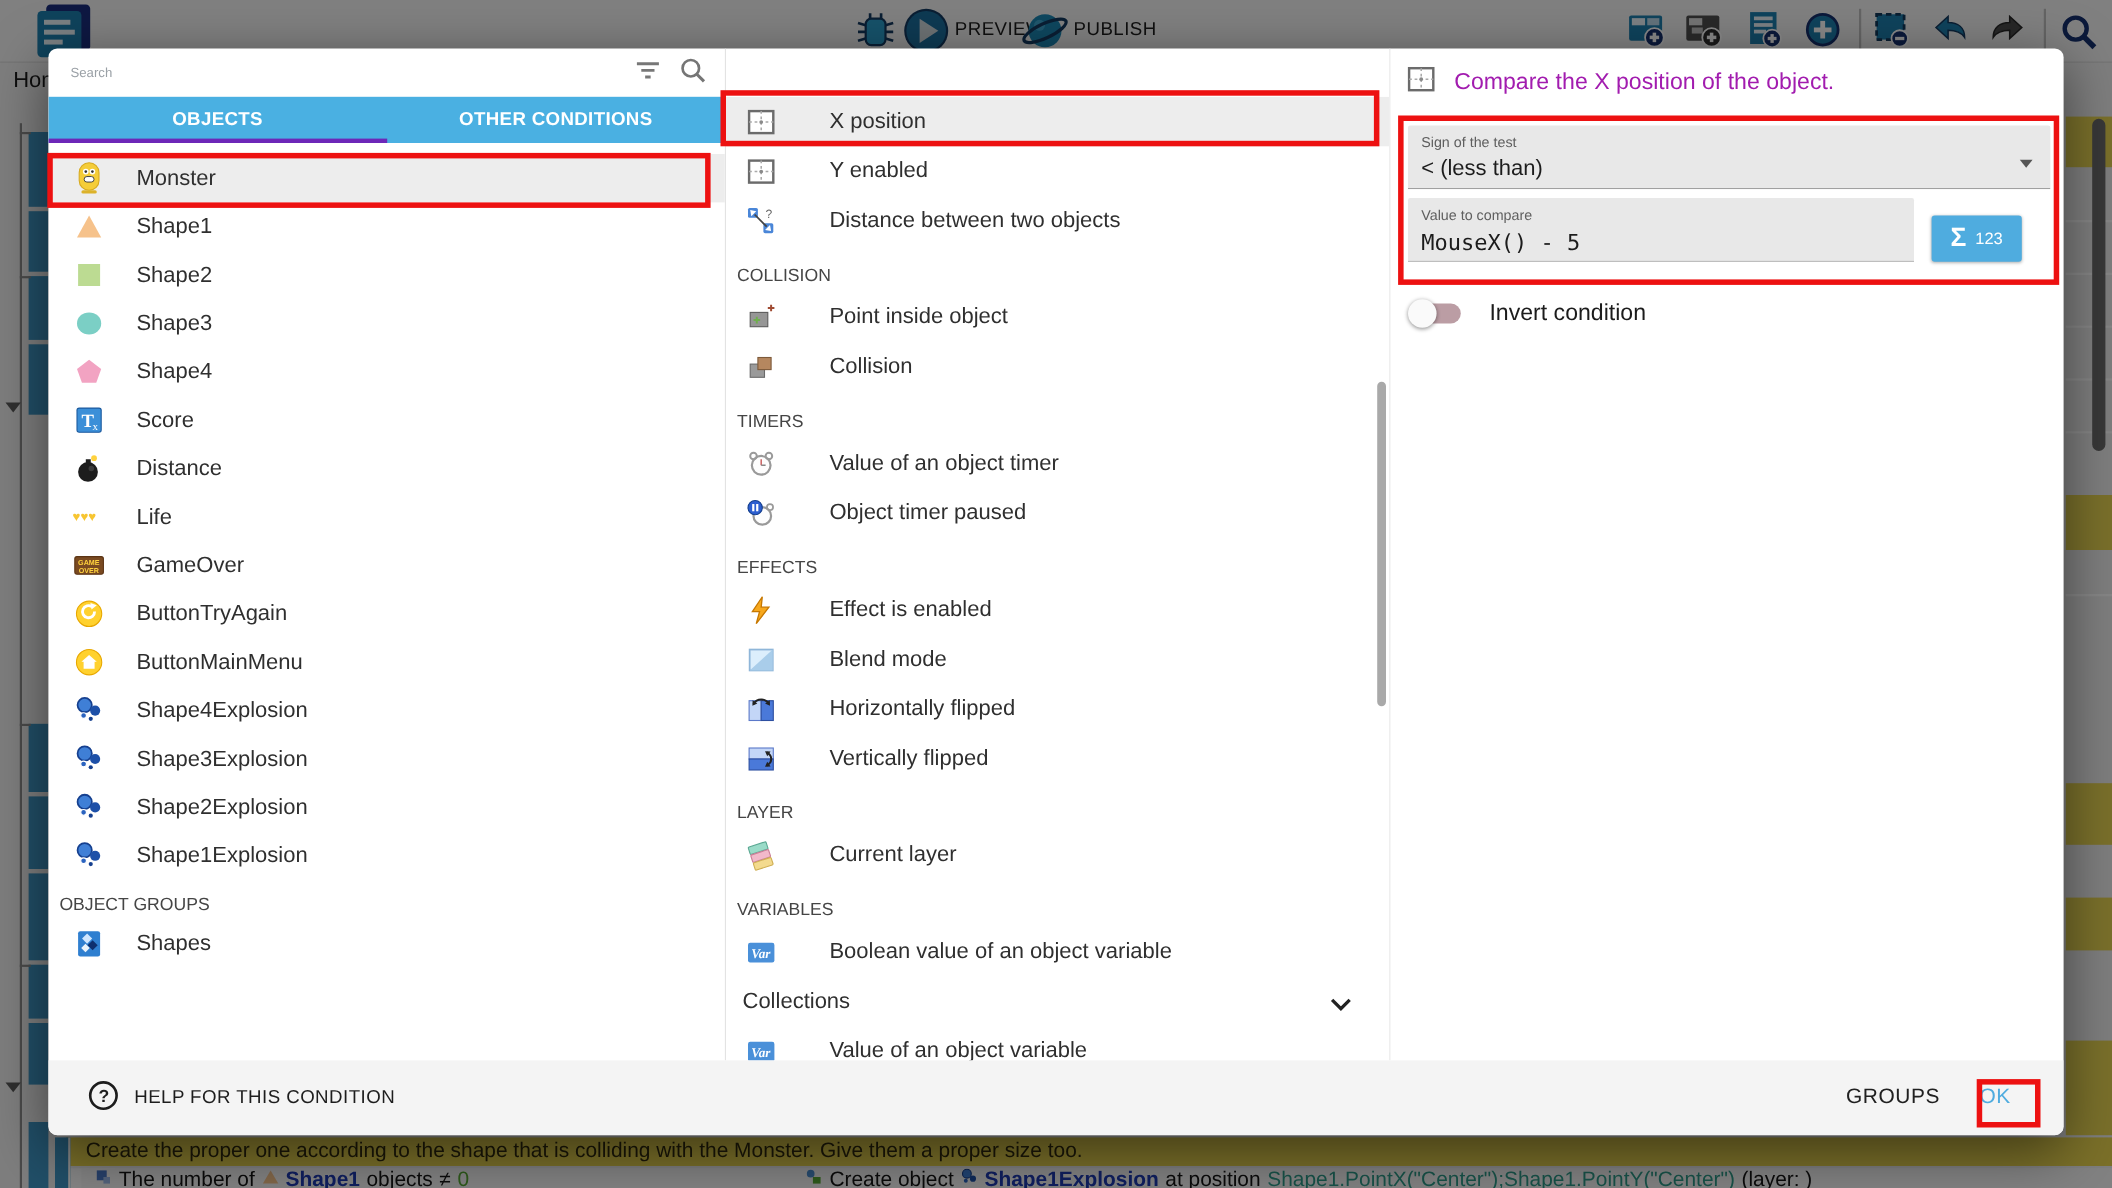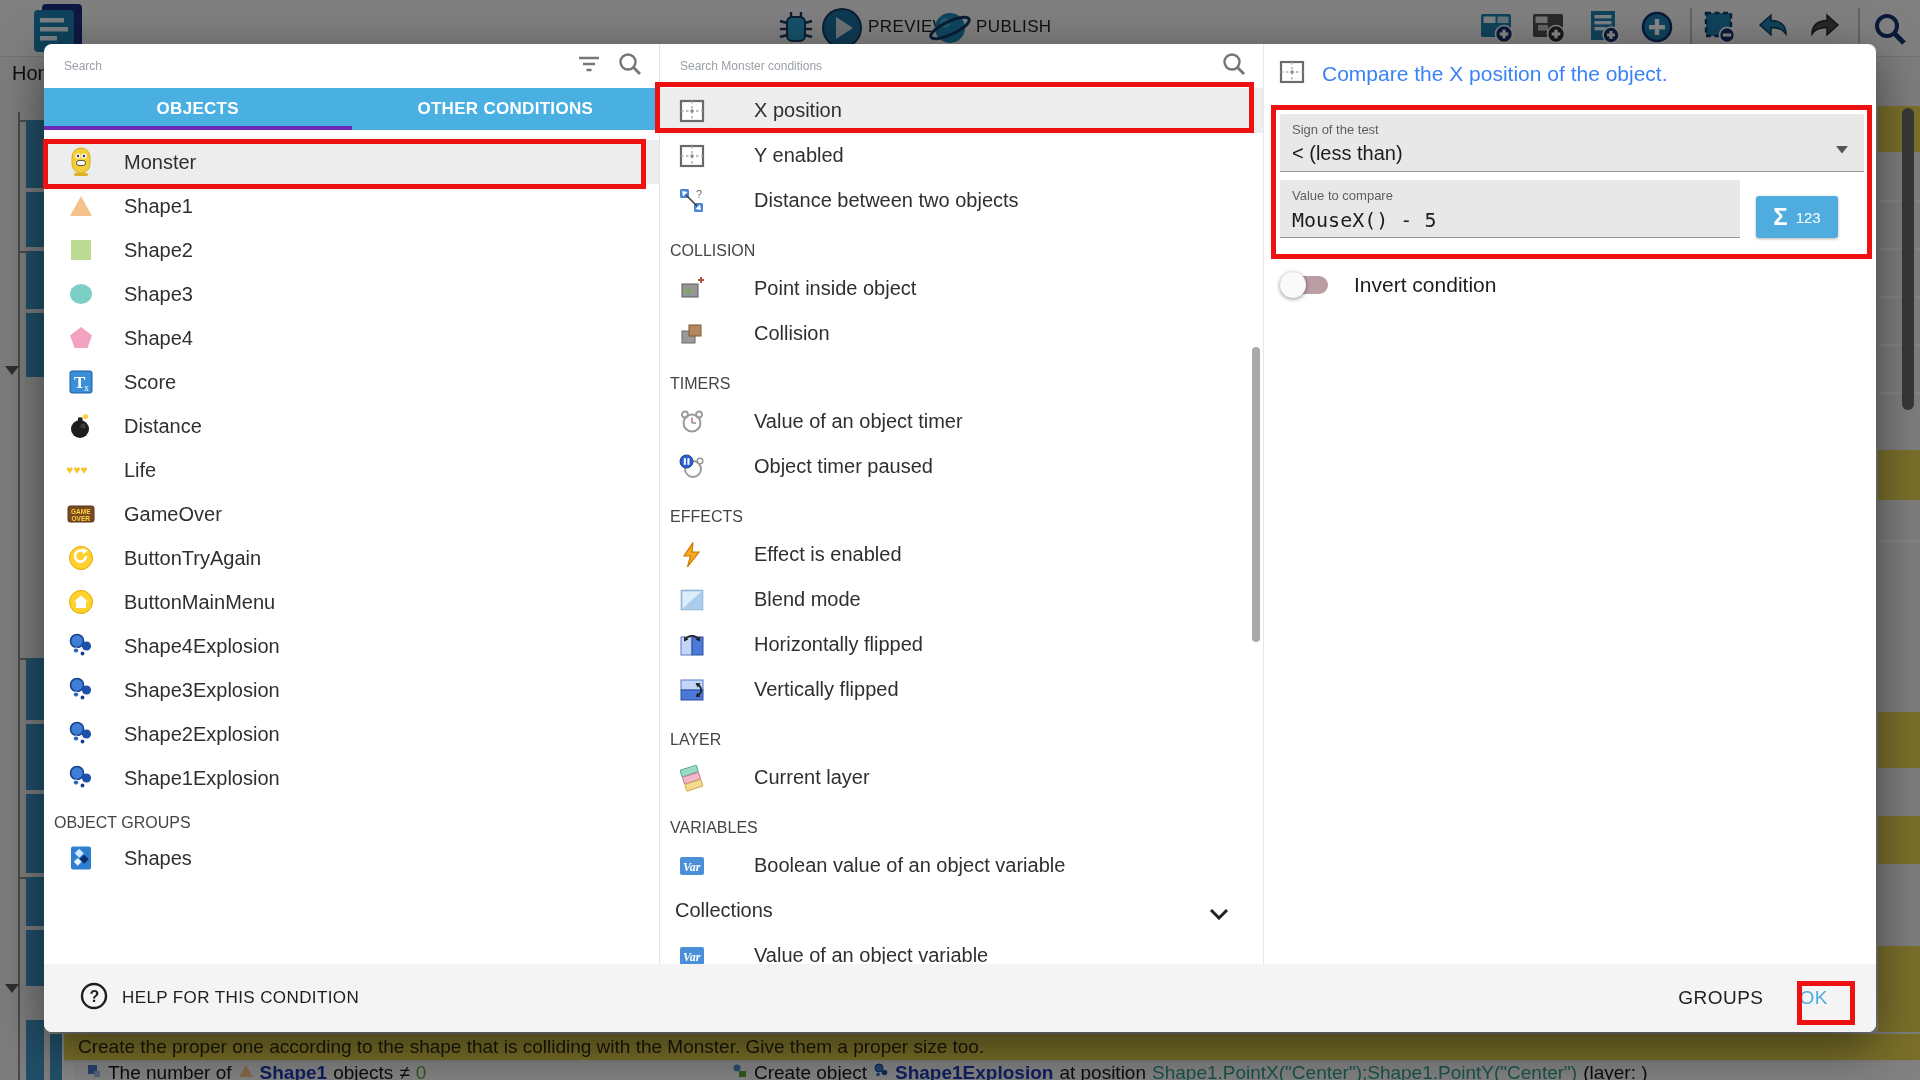--- a/index.html
+++ b/index.html
@@ -52,21 +52,21 @@
   .cond-item{height:45px;display:flex;align-items:center;padding-left:18px;}
   .cond-item.selected{background:#ededed;}
   .cond-item .ic{width:28px;height:28px;margin-right:48px;display:flex;align-items:center;justify-content:center;}
   .cond-item .lbl{font-size:20px;color:#2f2f2f;}
   .cond-header{height:43px;display:flex;align-items:flex-end;padding:0 0 6px 10px;font-size:16px;color:#454545;box-sizing:border-box;}
   .cond-expand{height:45px;display:flex;align-items:center;padding-left:15px;font-size:20px;color:#2f2f2f;position:relative;}
   .cond-expand .chev{position:absolute;right:34px;top:14px;}
   .mid-scroll{position:absolute;right:3px;top:303px;width:8px;height:295px;background:#a9a9a9;border-radius:4px;}
   
   .desc-row{position:absolute;left:14px;top:14px;display:flex;align-items:center;gap:16px;}
-  .desc-row .txt{font-size:21px;color:#3b82f6;}
+  .desc-row .txt{font-size:21px;color:#a21caf;}
   .field{position:absolute;left:16px;background:#e8e8e8;border-bottom:1px solid #979797;border-radius:2px 2px 0 0;box-sizing:border-box;padding:8px 12px 0 12px;}
   .field .flabel{font-size:13px;color:#5f5f5f;}
   .field .fvalue{font-size:20px;color:#1c1c1c;margin-top:5px;white-space:pre;}
   .mono{font-family:"DejaVu Sans Mono",monospace;}
   .dd-arrow{position:absolute;right:16px;top:26px;}
   .sigma-btn{position:absolute;left:492px;top:152px;width:82px;height:42px;background:var(--okblue);border:none;border-radius:3px;color:#fff;display:flex;align-items:center;justify-content:center;gap:8px;cursor:pointer;box-shadow:0 1px 3px rgba(0,0,0,.3);}
   .sigma-btn .sg{font-size:24px;font-weight:bold;}
   .sigma-btn .nm{font-size:15px;}
   .toggle-row{position:absolute;left:16px;top:228px;display:flex;align-items:center;}
   .toggle{position:relative;width:48px;height:26px;margin-right:26px;cursor:pointer;}
@@ -414,27 +414,20 @@
                 <rect x="13" y="11" width="6.5" height="6.5" fill="#0e2f6e" transform="rotate(45 16.2 14.2)"></rect>
                 <rect x="7" y="14" width="5.5" height="5.5" fill="#eaf3fb" transform="rotate(45 9.7 16.7)"></rect>
               </svg>
             </span>
             <span class="lbl">Shapes</span>
           </div>
         </div>
     </div>
 
     <div class="panel-mid">
-      <div class="search-row">
-        <input type="text" placeholder="Search Monster conditions" style="">
-        <span class="sr-ic"><svg xmlns="http://www.w3.org/2000/svg" width="26" height="26" viewBox="0 0 26 26">
-              <circle cx="11" cy="11" r="7.5" fill="none" stroke="#757575" stroke-width="2.4"></circle>
-              <line x1="16.5" y1="16.5" x2="23" y2="23" stroke="#757575" stroke-width="2.8"></line>
-            </svg></span>
-      </div>
       <div class="cond-list" id="condition-list">
           <div class="cond-item selected">
             <span class="ic">
               <svg xmlns="http://www.w3.org/2000/svg" width="28" height="28" viewBox="0 0 28 28">
                 <rect x="3" y="4" width="22" height="20" fill="#fff" stroke="#6b6b6b" stroke-width="2.2"></rect>
                 <line x1="14" y1="4" x2="14" y2="24" stroke="#a9a9a9" stroke-width="1.4" stroke-dasharray="2.5,2.5"></line>
                 <line x1="3" y1="14" x2="25" y2="14" stroke="#a9a9a9" stroke-width="1.4" stroke-dasharray="2.5,2.5"></line>
                 <circle cx="14" cy="14" r="1.7" fill="#8a8a8a"></circle>
               </svg>
             </span>

